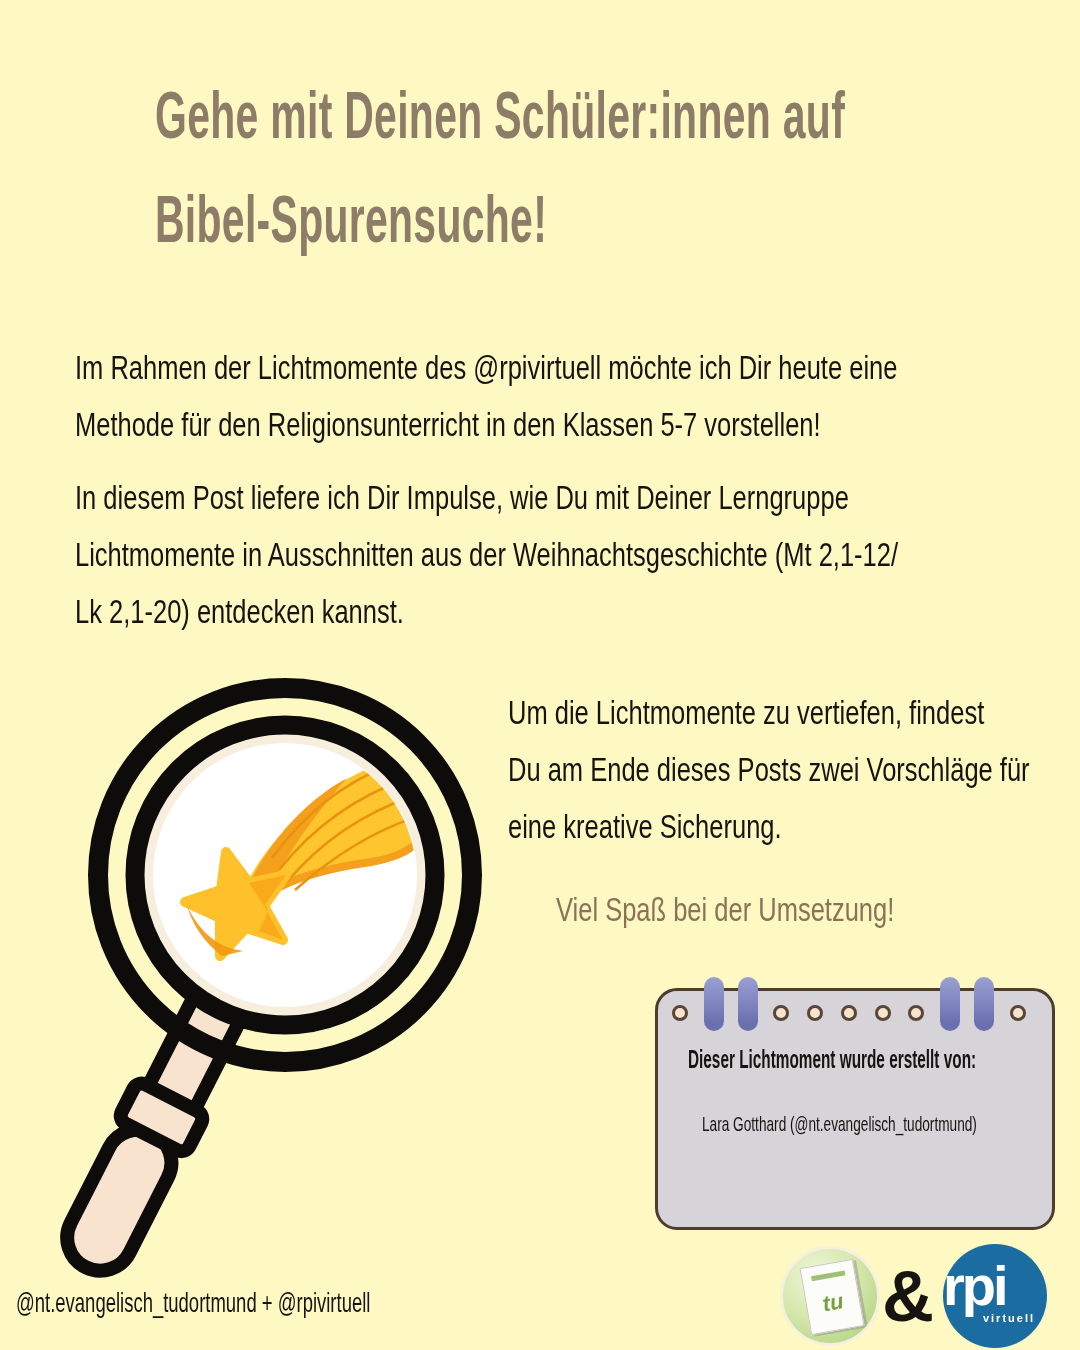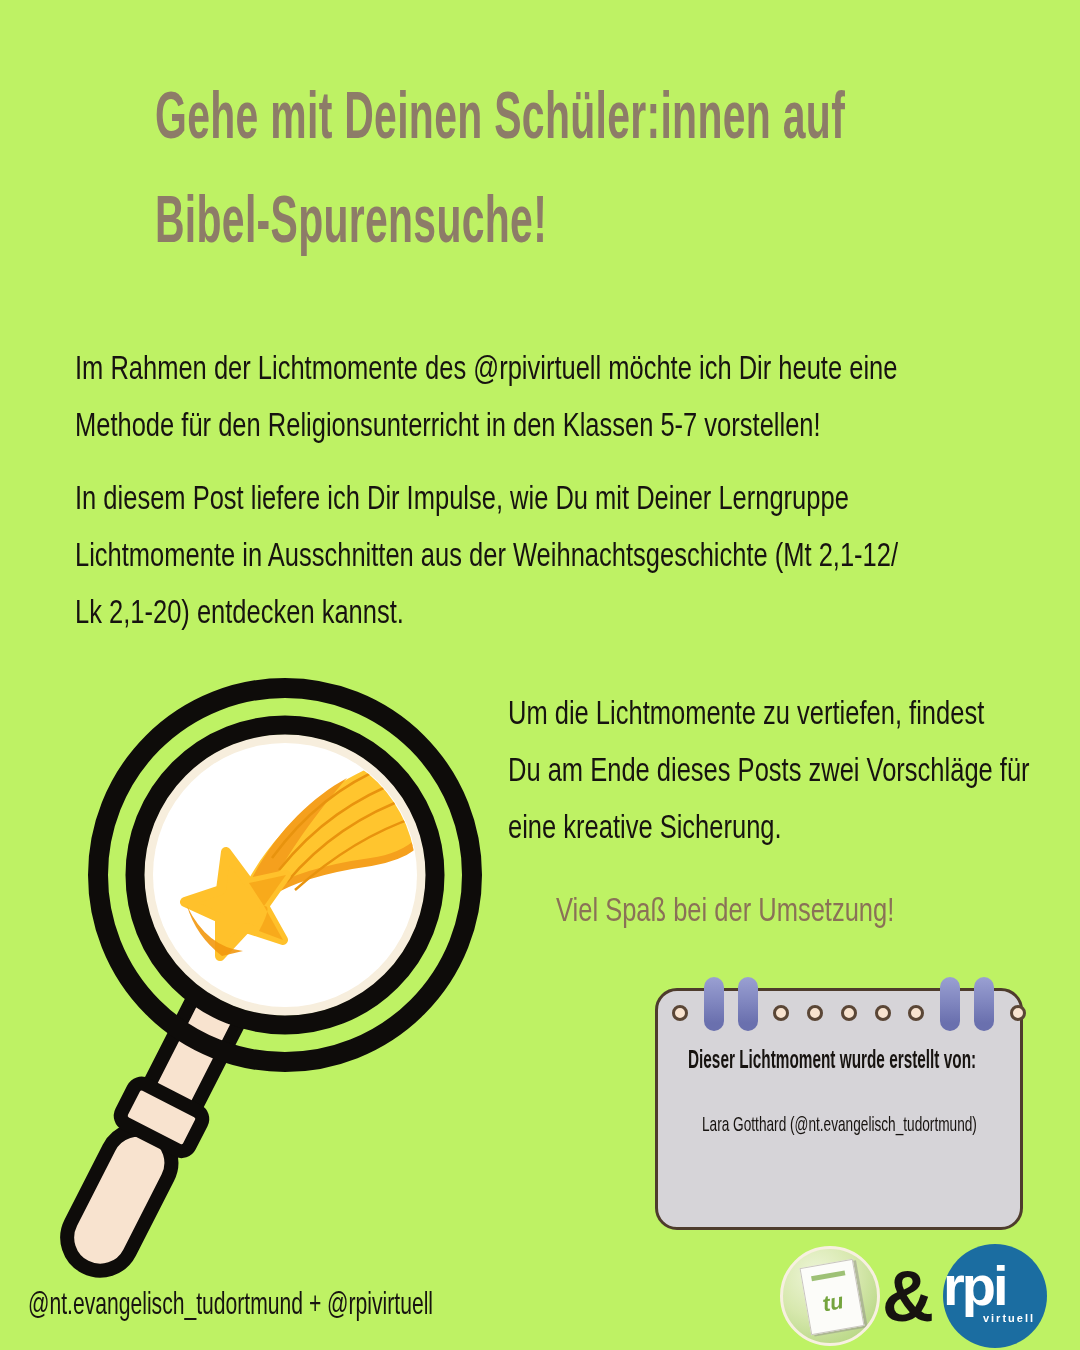--- a/index.html
+++ b/index.html
@@ -1,19 +1,19 @@
 <!DOCTYPE html>
 <html><head>
 <meta charset="utf-8">
 <style>
   html,body{margin:0;padding:0;background:#555;}
   .canvas{
     position:relative;
     width:1080px;height:1350px;
-    background:#bef264;
+    background:#fef9c3;
     overflow:hidden;
     font-family:"Liberation Sans", sans-serif;
     color:#171310;
   }
   .abs{position:absolute;}
   .sx{transform-origin:0 0;display:block;}
   .line{white-space:nowrap;}
 
   
   .title{left:155px;top:63px;color:#8d7c68;font-weight:bold;font-size:66px;}
@@ -27,40 +27,40 @@
   .p1{left:75px;top:339px;}
   .p2{left:75px;top:469px;}
   .p3{left:508px;top:684px;}
   .fun{left:556px;top:881px;color:#8a7157;}
 
   
   .magnifier{left:35px;top:660px;}
 
   
   .note-card{
-    left:655px;top:988px;width:368px;height:242px;
+    left:655px;top:988px;width:400px;height:242px;
     background:#d6d4d8;border:3px solid #4e3c2d;border-radius:22px;
     box-sizing:border-box;
   }
   .hole{
     position:absolute;width:16px;height:16px;border-radius:50%;
     background:#f8e3cf;border:3px solid #5a4636;box-sizing:border-box;top:14px;
   }
   .ring{
     position:absolute;width:20px;height:54px;border-radius:10px;
     background:linear-gradient(#9aa0d2, #8187c0 45%, #6a70ae 85%);
     top:-14px;
   }
   .card-heading{left:30px;top:51px;font-size:26px;font-weight:bold;line-height:34px;}
   .card-heading .sx{transform:scaleX(0.59);}
   .card-author{left:44px;top:119px;font-size:21px;line-height:28px;}
   .card-author .sx{transform:scaleX(0.65);}
 
   
-  .footer{left:28px;top:1285px;font-size:32px;line-height:36px;}
+  .footer{left:16px;top:1285px;font-size:28px;line-height:36px;}
   .footer .sx{transform:scaleX(0.66);}
 
   
   .tu-circle{
     left:780px;top:1246px;width:100px;height:100px;border-radius:50%;
     background:radial-gradient(circle at 35% 28%, #eef5d8 0%, #d7e8ae 45%, #a9cf72 100%);
     border:3px solid #f7f0e0;box-sizing:border-box;overflow:hidden;
   }
   .tu-book{
     position:absolute;left:22px;top:14px;width:52px;height:66px;

